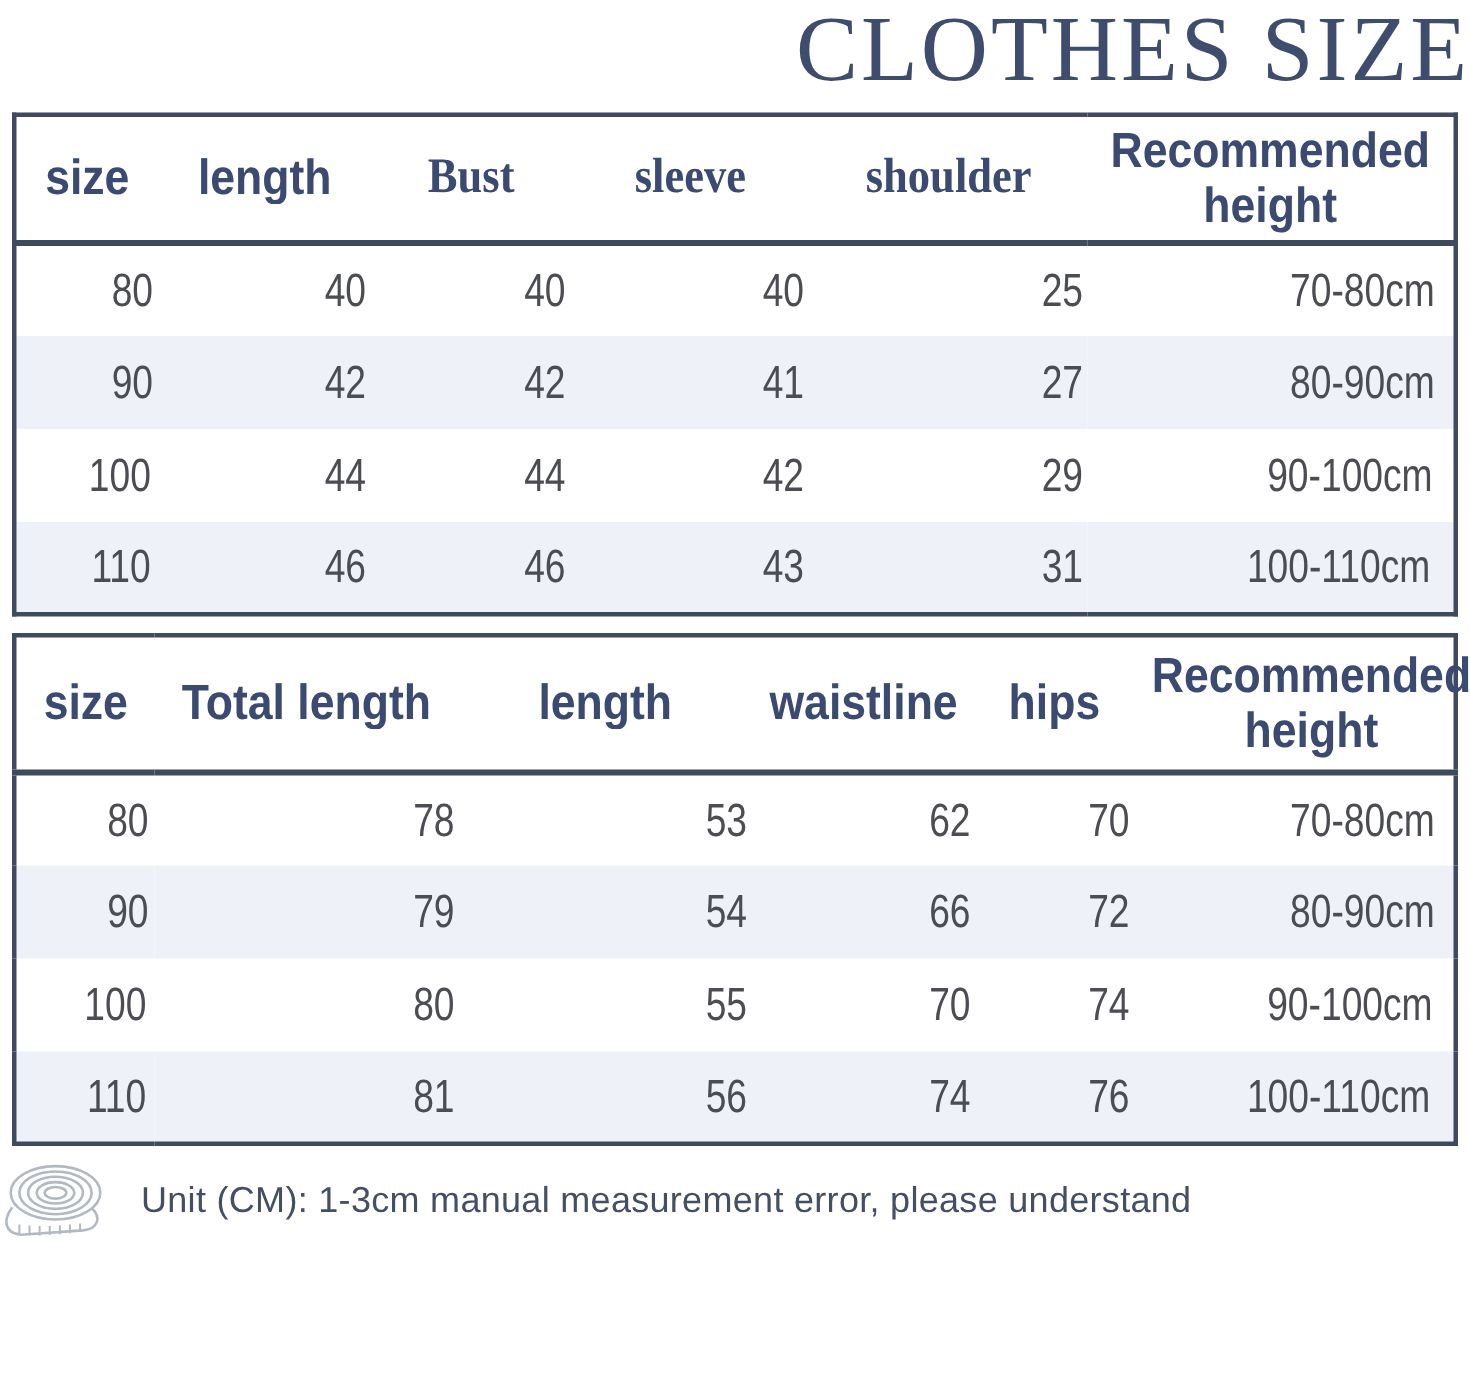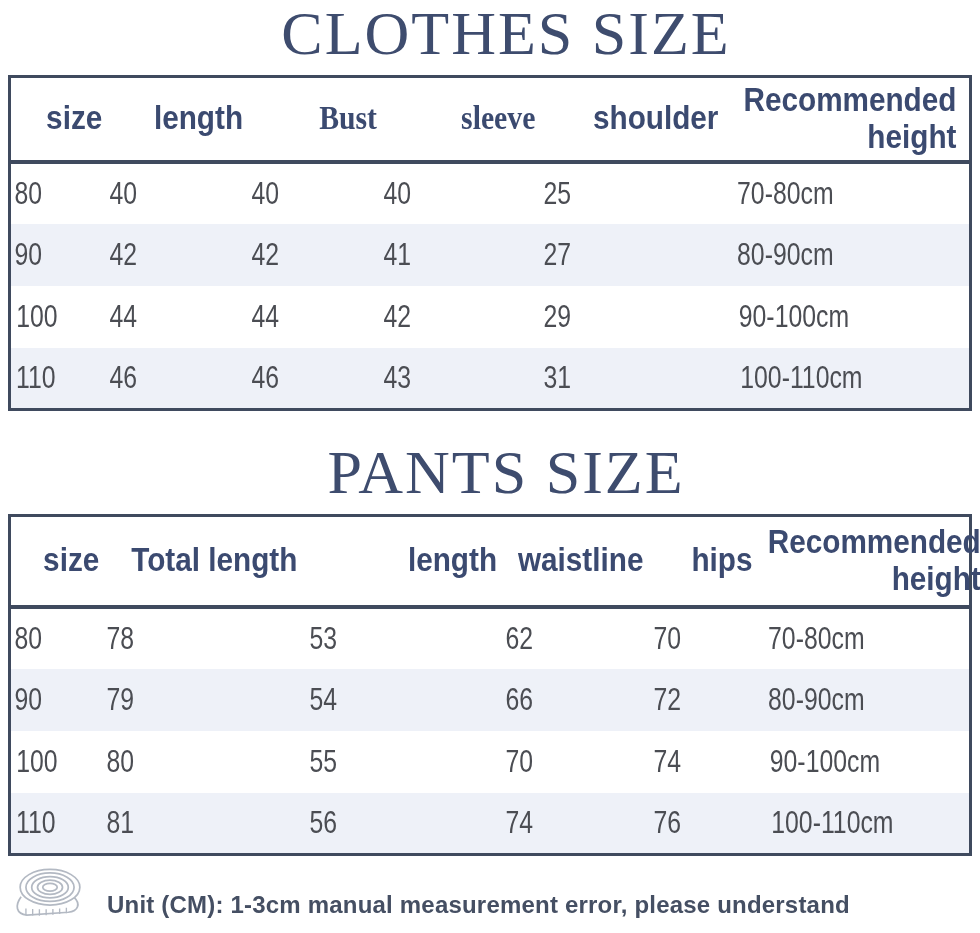--- a/index.html
+++ b/index.html
@@ -16,66 +16,66 @@
   body{
     width:980px;height:933px;overflow:hidden;
     font-family:"Liberation Sans","DejaVu Sans",sans-serif;
   }
   .sheet{width:980px;height:933px;background:#ffffff;}
   .title{
     font-family:"Liberation Serif","DejaVu Serif",serif;
     font-weight:400;
     font-size:62px;line-height:1.0;
     color:var(--title-navy,#3e4c6e);
-    text-align:center;letter-spacing:2px;
+    text-align:right;letter-spacing:2px;
     padding-top:2px;
     white-space:nowrap;
     padding-left:32px;
   }
   .title-pants{margin-top:28px;}
   table.size-table{
     width:964px;margin:11px 8px 0 8px;
     border-collapse:collapse;table-layout:fixed;
     border:3px solid var(--table-border,#3f4a5e);
   }
   table.size-table thead tr{
     border-bottom:4px solid var(--table-border,#3f4a5e);
   }
   th{
     color:var(--header-navy,#3b4a70);
     font-size:33px;font-weight:bold;line-height:1.12;
-    text-align:right;vertical-align:middle;margin-top:45px;
+    text-align:center;vertical-align:middle;margin-top:45px;
   }
   .t-clothes th{height:85px;}
   .t-pants th{height:91px;}
   td{
     color:var(--cell-gray,#4b4d53);
     font-size:31px;font-weight:400;
-    text-align:left;vertical-align:middle;height:62px;
+    text-align:right;vertical-align:middle;height:62px;
   }
   tbody tr:nth-child(even){background:var(--row-alt-bg,#eef1f8);}
   th .cell-inner{display:inline-block;transform:scaleX(0.9);}
   td .cell-inner{display:inline-block;transform:scaleX(0.8);}
   
   .t-clothes th:nth-child(1){width:10%;}
   .t-clothes th:nth-child(2){width:14.8%;}
   .t-clothes th:nth-child(3){width:13.8%;font-family:Liberation Serif, serif;}
   .t-clothes th:nth-child(4){width:16.6%;font-family:Liberation Serif, serif;}
-  .t-clothes th:nth-child(5){width:19.3%;}
+  .t-clothes th:nth-child(5){width:19.3%;font-family:Liberation Serif, serif;}
   .t-clothes th:nth-child(6){width:25.5%;}
   
   .t-pants th:nth-child(1){width:9.7%;}
   .t-pants th:nth-child(2){width:21.2%;}
   .t-pants th:nth-child(3){width:20.3%;}
   .t-pants th:nth-child(4){width:15.5%;text-decoration:underline;}
   .t-pants th:nth-child(5){width:11.0%;}
   .t-pants th:nth-child(6){width:22.3%;}
   .footer{
-    display:flex;align-items:flex-end;gap:20px;
-    margin-top:11px;padding-left:13px;font-weight:bold;
+    display:flex;align-items:center;gap:20px;
+    margin-top:11px;
   }
   .footer .note{
     color:var(--footer-slate,#454f63);
     font-size:24px;letter-spacing:0.2px;
   }
   .tape{flex:0 0 auto;}
   .tape .stroked{fill:#ffffff;stroke:var(--icon-gray,#b3b9c3);stroke-width:1.8;stroke-linejoin:round;}
   .tape .ticks{fill:none;stroke:var(--icon-gray,#b3b9c3);stroke-width:1.4;}
 </style>
 </head>
@@ -125,21 +125,20 @@
           <td><span class="cell-inner">110</span></td>
           <td><span class="cell-inner">46</span></td>
           <td><span class="cell-inner">46</span></td>
           <td><span class="cell-inner">43</span></td>
           <td><span class="cell-inner">31</span></td>
           <td><span class="cell-inner">100-110cm</span></td>
         </tr>
       </tbody>
     </table>
 
-  <h1 class="title title-pants">PANTS SIZE</h1>
 
   <table class="size-table t-pants">
       <thead>
         <tr>
           <th><span class="cell-inner">size</span></th>
           <th><span class="cell-inner">Total length</span></th>
           <th><span class="cell-inner">length</span></th>
           <th><span class="cell-inner">waistline</span></th>
           <th><span class="cell-inner">hips</span></th>
           <th><span class="cell-inner">Recommended height</span></th>

